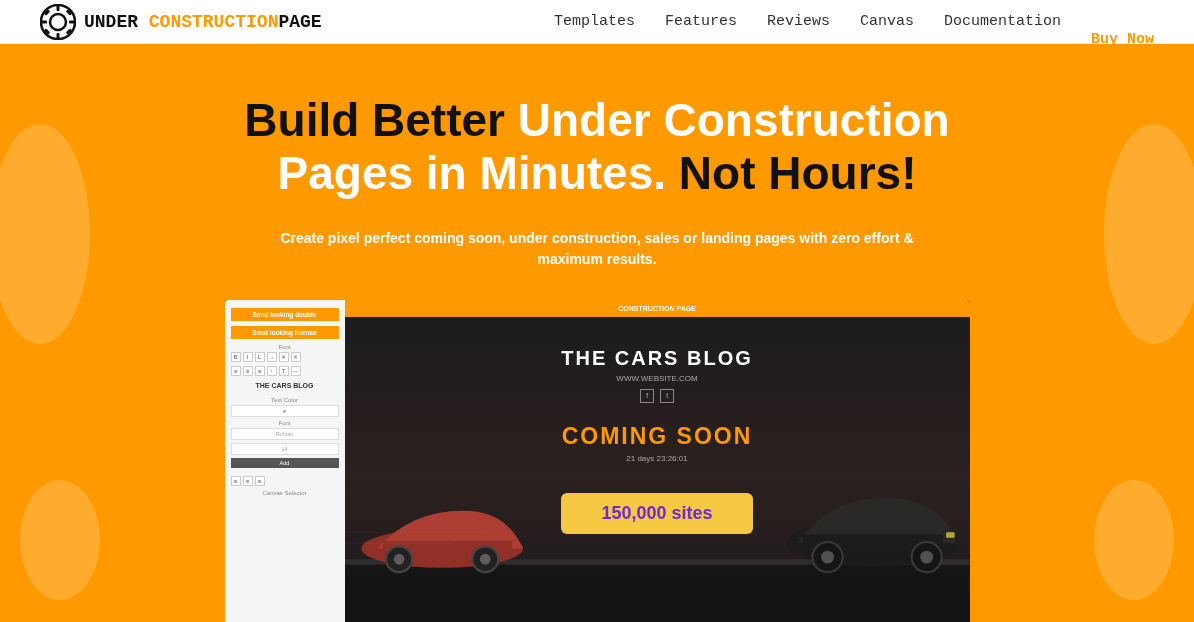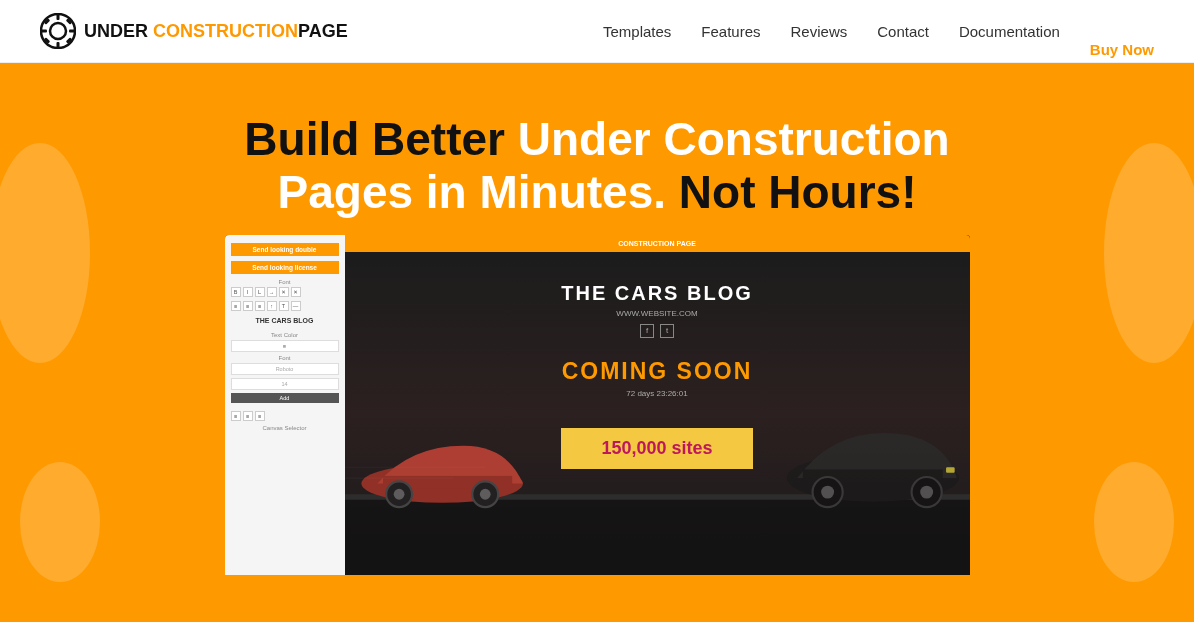--- a/index.html
+++ b/index.html
@@ -4,23 +4,24 @@
   <style>
     * { margin: 0; padding: 0; box-sizing: border-box; }
     body { font-family: Arial, sans-serif; width: 1194px; overflow-x: hidden; }
 
     
     .header {
       display: flex;
       align-items: center;
       justify-content: space-between;
       padding: 3px 40px;
-      height: 63px;
+      height: 44px;
       background: #fff;
       border-bottom: 1px solid #eee;
+      font-family: Liberation Mono, monospace;
     }
     .logo {
       display: flex;
       align-items: center;
       gap: 8px;
     }
     .logo-icon {
       width: 36px;
       height: 36px;
     }
@@ -61,21 +62,21 @@
       text-align: center;
       position: relative;
       z-index: 2;
     }
     .hero-title {
       font-size: 46px;
       font-weight: 900;
       color: #111;
       line-height: 1.15;
       max-width: 800px;
-      margin: 0 auto 16px;
+      margin: 0 auto 28px;
     }
     .hero-title .white { color: #fff; }
     .hero-subtitle {
       font-size: 14px;
       font-weight: bold;
       color: #fff;
       max-width: 680px;
       margin: 0 auto 30px;
       line-height: 1.5;
     }
@@ -262,25 +263,25 @@
       letter-spacing: 2px;
     }
     .preview-countdown {
       color: #aaa;
       font-size: 8px;
       text-align: center;
       margin-top: 4px;
     }
     .preview-badge {
       background: #f5c842;
-      color: #be185d;
+      color: #6d28d9;
       font-size: 18px;
       font-weight: bold;
       padding: 10px 40px;
-      border-radius: 0;
+      border-radius: 6px;
       margin-top: 30px;
       text-align: center;
     }
     .preview-content {
       position: relative;
       z-index: 2;
       display: flex;
       flex-direction: column;
       align-items: center;
       width: 100%;
@@ -304,36 +305,37 @@
       <rect x="27.5" y="5.5" width="3" height="6" fill="#111" rx="1" transform="rotate(-45 29 8.5)"></rect>
     </svg>
     <span class="logo-text">
       <span>UNDER </span><span class="orange">CONSTRUCTION</span><span>PAGE</span>
     </span>
   </div>
   <nav class="nav">
     <a href="#" class="">Templates</a>
     <a href="#" class="">Features</a>
     <a href="#" class="">Reviews</a>
-    <a href="#" class="">Contact</a>
+    <a href="#" class="">Canvas</a>
     <a href="#" class="">Documentation</a>
     <a href="#" class="buy-now">Buy Now</a>
   </nav>
 </header>
 
 <section class="hero">
   <div class="blob-left"></div>
   <div class="blob-right"></div>
   <div class="blob-left-bottom"></div>
   <div class="blob-right-bottom"></div>
 
   <div class="hero-content">
     <h1 class="hero-title">
       <span>Build Better </span><span class="white">Under Construction Pages in Minutes.</span><span> Not Hours!</span>
     </h1>
+    <p class="hero-subtitle">Create pixel perfect coming soon, under construction, sales or landing pages with zero effort &amp; maximum results.</p>
 
     <div class="preview-container">
 
       <div class="editor-sidebar">
         <div class="sidebar-section-header">Send looking double</div>
         <div class="sidebar-section-header">Send looking license</div>
         <div class="sidebar-label">Font</div>
         <div class="sidebar-toolbar">
           <span>B</span>
           <span>I</span>
@@ -412,20 +414,20 @@
           </svg>
 
           <div class="preview-content">
             <div class="preview-site-title">THE CARS BLOG</div>
             <div class="preview-site-url">WWW.WEBSITE.COM</div>
             <div class="preview-social-icons">
               <div class="preview-social-icon">f</div>
               <div class="preview-social-icon">t</div>
             </div>
             <div class="preview-coming-soon">COMING SOON</div>
-            <div class="preview-countdown">72 days 23:26:01</div>
+            <div class="preview-countdown">21 days 23:26:01</div>
             <div class="preview-badge">150,000 sites</div>
           </div>
         </div>
       </div>
     </div>
   </div>
 </section>
 
 </body></html>

